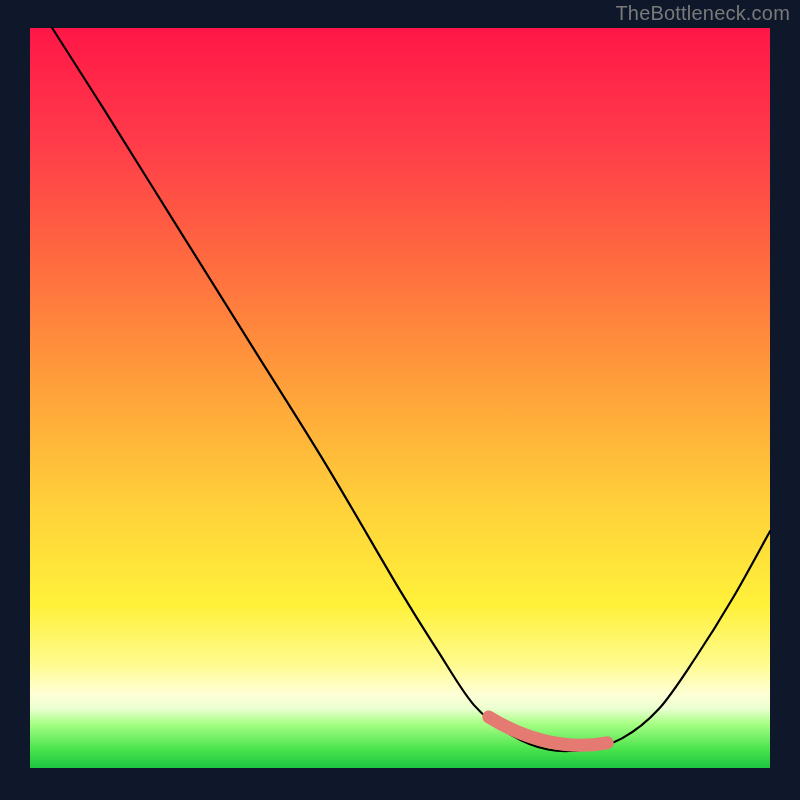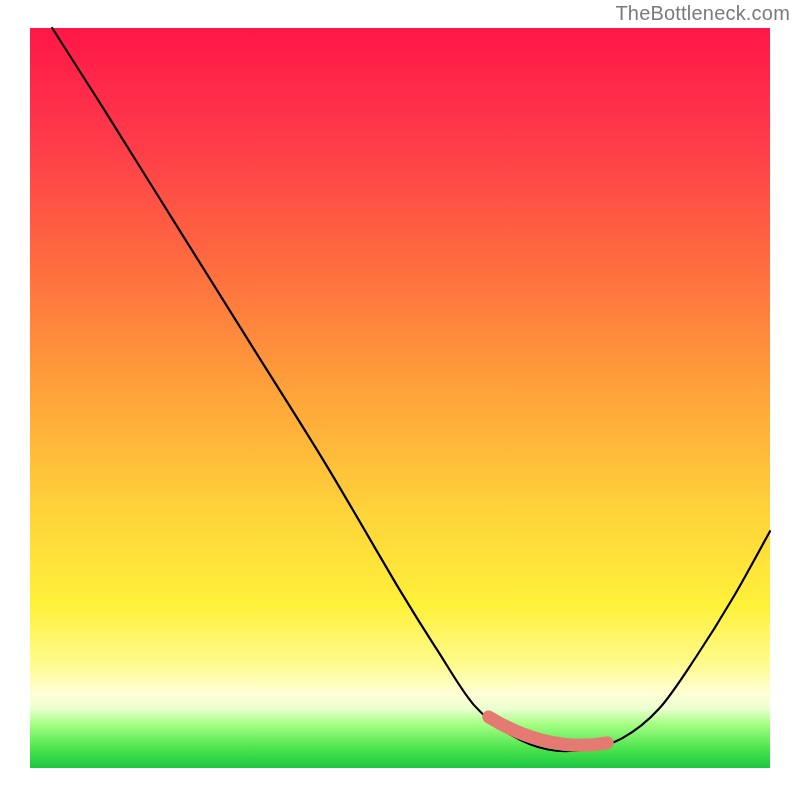--- a/index.html
+++ b/index.html
@@ -1,17 +1,17 @@
 <!DOCTYPE html>
 <html><head>
 <meta charset="utf-8">
 <style>
   * { margin: 0; padding: 0; box-sizing: border-box; }
   html, body { width: 800px; height: 800px; overflow: hidden; background: #000; font-family: Arial, Helvetica, sans-serif; }
-  .wrap { position: relative; width: 800px; height: 800px; background: #ffffff; }
+  .wrap { position: relative; width: 800px; height: 800px; background: #0f172a; }
   .attribution {
     position: absolute;
     top: 2px;
     right: 10px;
     color: #7a7a7a;
     font-size: 20px;
     font-weight: 400;
     letter-spacing: 0.2px;
     z-index: 20;
   }

